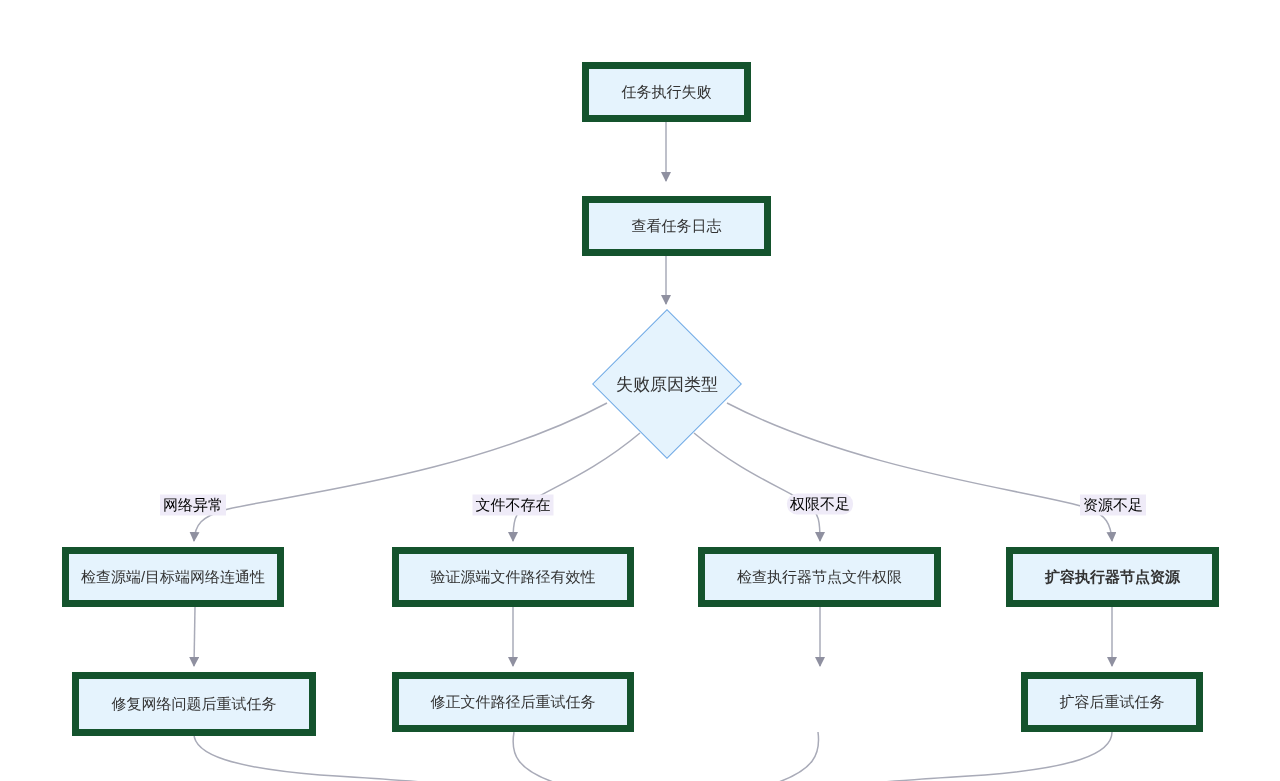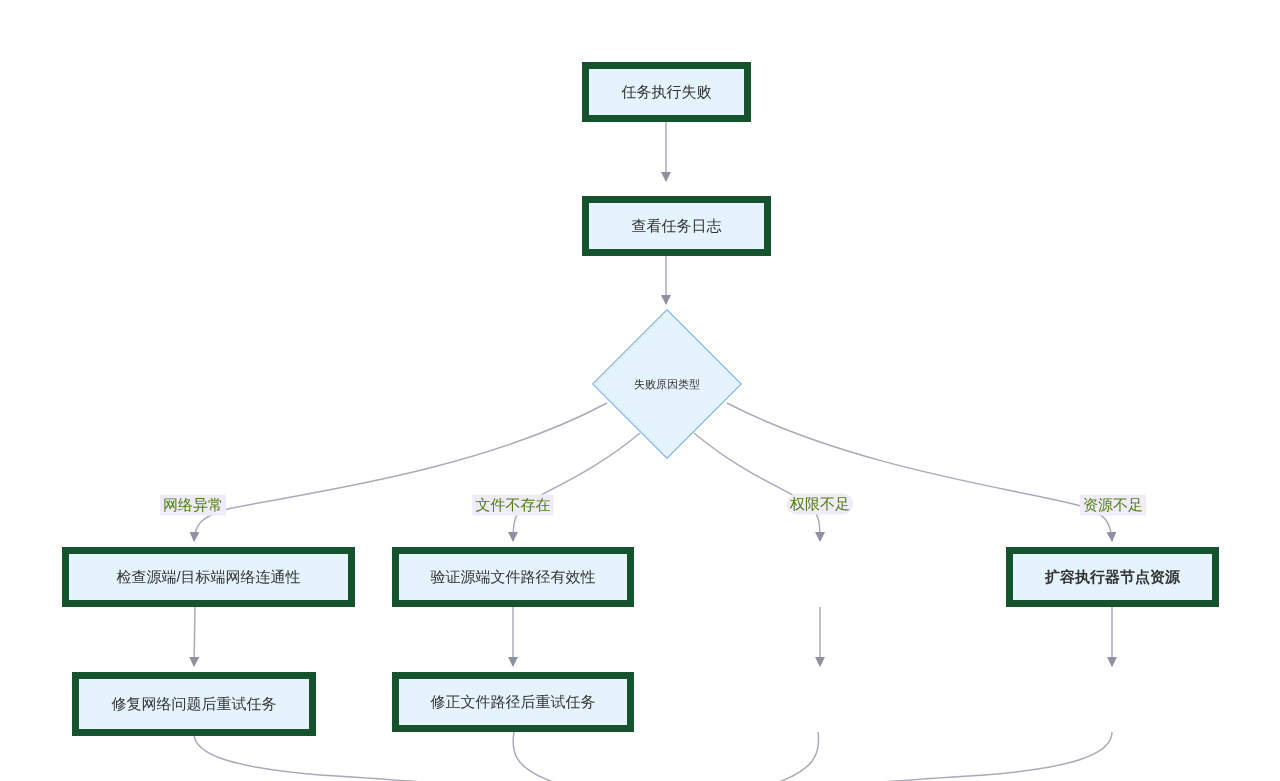--- a/index.html
+++ b/index.html
@@ -17,26 +17,26 @@
   }
   .diamond-wrap { position:absolute; }
   .diamond-shape {
     position:absolute; left:0; top:0; width:100%; height:100%;
     transform:rotate(45deg); box-sizing:border-box;
     background:#E5F3FD; border:1px solid #74ABE6;
   }
   .diamond-text {
     position:absolute; left:-40px; right:-40px; top:0; bottom:0;
     display:flex; align-items:center; justify-content:center;
-    color:#333333; font-size:11px; white-space:nowrap;
+    color:#333333; font-size:17px; white-space:nowrap;
   }
   .edge-label {
     position:absolute; transform:translate(-50%,-50%);
     background:#EFEBF8; padding:1px 3px;
-    color:#4d7c0f; font-size:15px; white-space:nowrap;
+    color:#000000; font-size:15px; white-space:nowrap;
   }
 </style>
 </head>
 <body>
 
 <div class="canvas">
 
   <svg class="edge-layer" viewBox="0 0 1280 781" fill="none">
     <defs>
       <marker id="arrow" viewBox="0 0 10 10" refX="9" refY="5" markerUnits="userSpaceOnUse" markerWidth="10" markerHeight="10" orient="auto">
@@ -63,32 +63,34 @@
 
   <div class="node" style="left:582px; top:62px; width:169px; height:60px;">任务执行失败</div>
 
   <div class="node" style="left:582px; top:185px; width:189px; height:60px;margin-top:11px;">查看任务日志</div>
 
   <div class="diamond-wrap" style="left:614px; top:331px; width:106px; height:106px;">
     <div class="diamond-shape"></div>
     <div class="diamond-text">失败原因类型</div>
   </div>
 
-  <div class="node" style="left:62px; top:547px; width:293px; height:60px;">检查源端/目标端网络连通性</div>
+  <div class="node" style="left:62px; top:547px; width:222px; height:60px;">检查源端/目标端网络连通性</div>
 
   <div class="node" style="left:392px; top:547px; width:242px; height:60px;">验证源端文件路径有效性</div>
 
+  <div class="node" style="left:698px; top:547px; width:243px; height:60px;">检查执行器节点文件权限</div>
 
   <div class="node" style="left:1006px; top:547px; width:213px; height:60px;font-weight:bold;">扩容执行器节点资源</div>
 
   <div class="node" style="left:72px; top:672px; width:244px; height:64px;">修复网络问题后重试任务</div>
 
   <div class="node" style="left:392px; top:672px; width:242px; height:60px;">修正文件路径后重试任务</div>
 
 
+  <div class="node" style="left:1021px; top:672px; width:182px; height:60px;">扩容后重试任务</div>
 
   <div class="edge-label" style="left:193px; top:505px;">网络异常</div>
 
   <div class="edge-label" style="left:513px; top:505px;">文件不存在</div>
 
   <div class="edge-label" style="left:820px; top:504px;border-radius:10px;">权限不足</div>
 
   <div class="edge-label" style="left:1113px; top:505px;">资源不足</div>
 
 </div>

